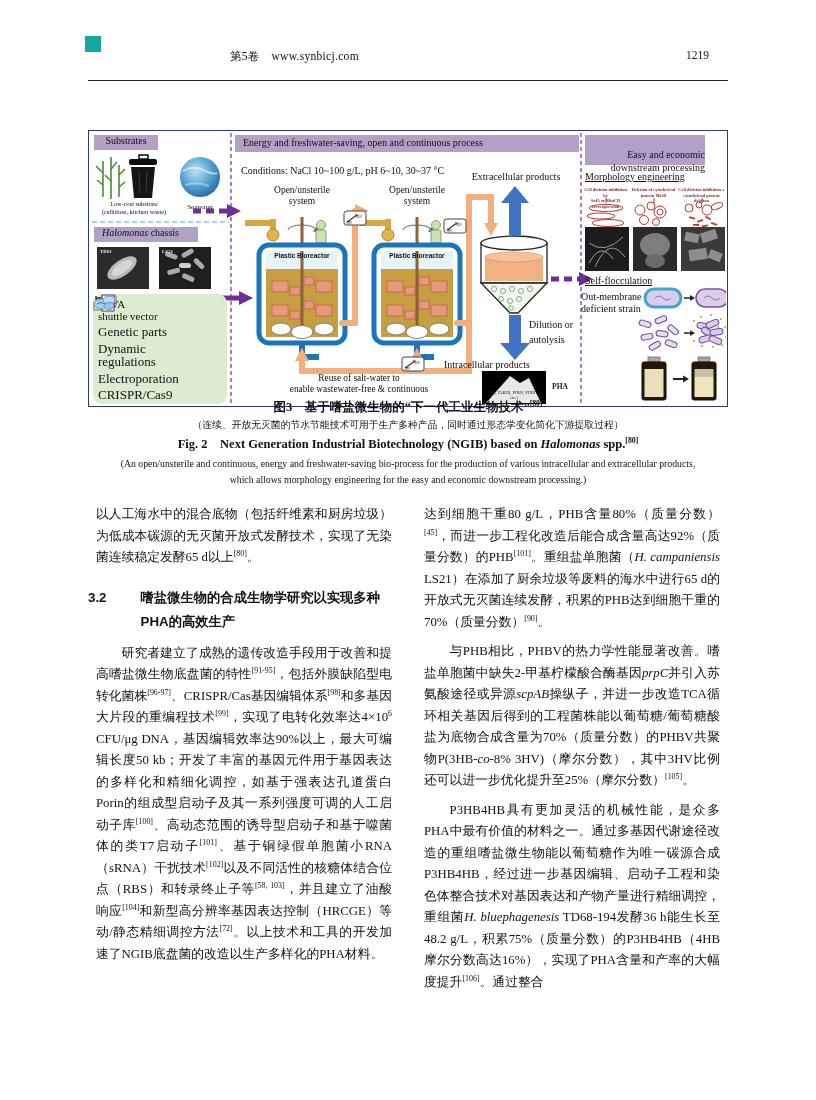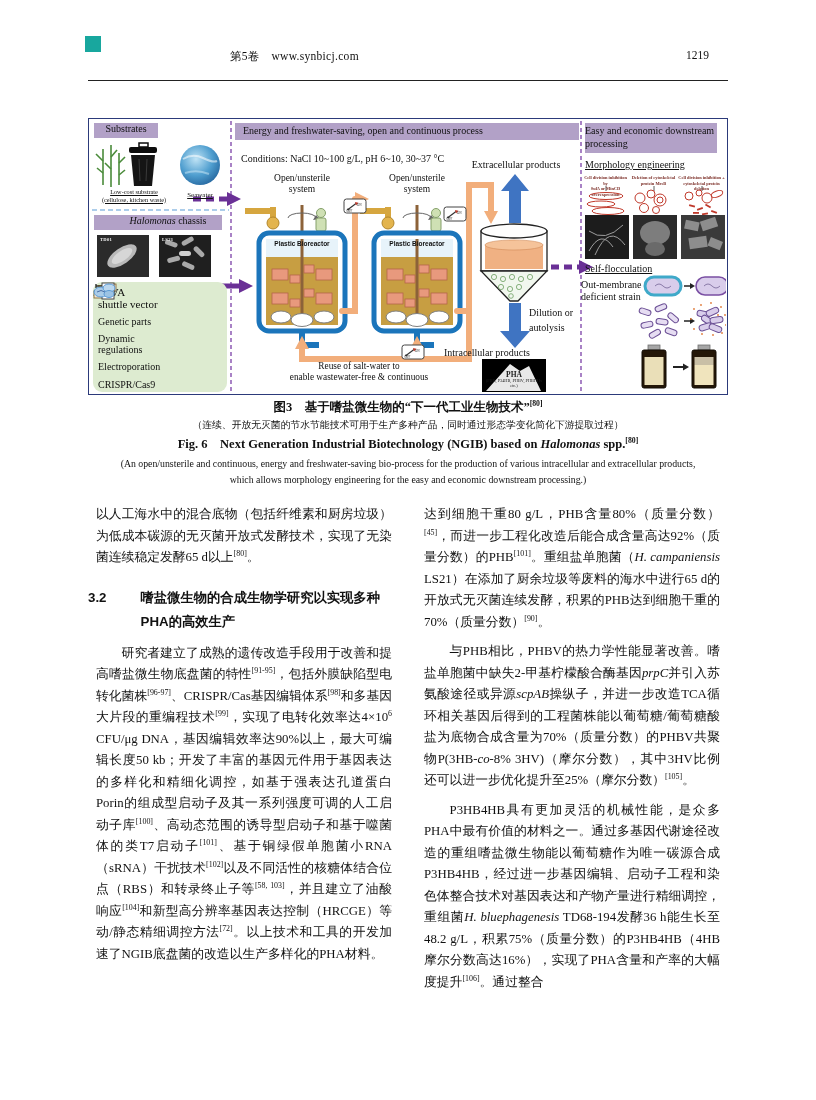--- a/index.html
+++ b/index.html
@@ -10,31 +10,31 @@
   sup{font-size:0.62em;vertical-align:super;line-height:0;}
   i{font-style:italic;}
 
   
   .page-marker{left:85px;top:36px;width:16px;height:16px;background:#18a79e;}
   .hdr-journal{left:230px;top:49px;font-size:11.5px;letter-spacing:.3px;}
   .hdr-page{left:686px;top:49px;font-size:11.5px;}
   .hdr-rule{left:88px;top:80px;width:640px;height:0;border-top:1px solid #222;}
 
   
-  .fig{left:88px;top:118px;width:640px;height:277px;border:1.6px solid #2c3a7a;box-sizing:border-box;}
+  .fig{left:88px;top:130px;width:640px;height:277px;border:1.6px solid #2c3a7a;box-sizing:border-box;}
   .fig svg{position:absolute;left:0;top:0;}
   .band{background:#b2a1c7;color:#101010;font-size:10px;line-height:1.25;box-sizing:border-box;}
   .figlabel{font-size:10px;line-height:1.15;color:#101010;}
-  .tinylabel{font-size:6.3px;line-height:1.2;text-align:center;color:#101010;text-decoration:underline;}
+  .tinylabel{font-size:6.3px;line-height:1.2;text-align:center;color:#101010;}
   .semtag{font-size:4.6px;color:#f2f2f2;font-weight:bold;letter-spacing:.3px;}
   .underl{text-decoration:underline;}
   .greenbox{left:4px;top:163px;width:134px;height:110px;background:#ddebd0;border-radius:9px;
             box-sizing:border-box;padding:4px 4px 2px 5px;display:flex;flex-direction:column;justify-content:space-between;}
   .toolrow{display:flex;align-items:center;gap:4px;}
-  .toolrow .t{font-size:10px;line-height:1.05;color:#101010;}
+  .toolrow .t{font-size:13px;line-height:1.05;color:#101010;}
   .toolrow .t.big{font-size:11px;line-height:1.1;}
   .morphlab{font-size:4.4px;line-height:1.25;font-weight:bold;color:#7b2d26;text-align:center;}
   .phatitle{font-size:7.5px;font-weight:bold;color:#1a1a1a;text-align:center;}
   .phasub{font-size:4.3px;color:#1a1a1a;text-align:center;line-height:1.15;}
 
   
   .cap-cn{left:88px;top:399px;width:640px;text-align:center;font-size:12.5px;font-weight:bold;}
   .cap-cn-note{left:88px;top:419px;width:640px;text-align:center;font-size:9.8px;}
   .cap-en{left:88px;top:436px;width:640px;text-align:center;font-size:12.5px;font-weight:bold;}
   .cap-en-note{left:48px;top:456px;width:720px;text-align:center;font-size:9.8px;line-height:1.6;}
@@ -327,21 +327,21 @@
         <rect x="603" y="231" width="24" height="38" rx="2" fill="#241708" stroke="#120c04" stroke-width="1"></rect>
         <rect x="605.5" y="238" width="19" height="8" fill="#c9bfa6"></rect>
         <rect x="605.5" y="246" width="19" height="20" fill="#f0e4bd"></rect>
       </g>
     </svg>
 
     <div class="abs band" style="left:5px;top:4px;width:64px;height:15px;text-align:center;">Substrates</div>
     <div class="abs tinylabel prel" style="left:0px;top:69px;width:90px;">Low-cost substrate
 (cellulose, kitchen waste)</div>
     <div class="abs tinylabel" style="left:88px;top:72px;width:46px;font-size:7px;">Seawater</div>
-    <div class="abs band" style="left:5px;top:96px;width:128px;height:15px;padding-left:20px;text-align:center;"><i>Halomonas</i><span> chassis</span></div>
+    <div class="abs band" style="left:5px;top:96px;width:104px;height:15px;padding-left:8px;"><i>Halomonas</i><span> chassis</span></div>
     <div class="abs semtag" style="left:11px;top:118px;">TD01</div>
     <div class="abs semtag" style="left:73px;top:118px;">LS21</div>
 
     <div class="abs greenbox">
       <div class="toolrow">
         <svg width="24" height="18">
           <path d="M2 14 A8 8 0 0 1 18 14" stroke="#1f4e9c" stroke-width="3" fill="none"></path>
           <rect x="5" y="3" width="7" height="5" fill="#e8b12a"></rect>
             <circle cx="17" cy="5" r="3" fill="#cc2a2a"></circle>
             <circle cx="10" cy="13" r="3" fill="#222"></circle>
@@ -390,40 +390,40 @@
 
     <div class="abs band" style="left:146px;top:4px;width:344px;height:17px;padding:2px 0 0 8px;">Energy and freshwater-saving, open and continuous process</div>
     <div class="abs figlabel" style="left:152px;top:34px;">Conditions: NaCl 10~100 g/L, pH 6~10, 30~37 °C</div>
     <div class="abs figlabel" style="left:171px;top:54px;width:84px;text-align:center;font-size:9.5px;">Open/unsterile system</div>
     <div class="abs figlabel" style="left:286px;top:54px;width:84px;text-align:center;font-size:9.5px;">Open/unsterile system</div>
     <div class="abs" style="left:177px;top:121px;width:72px;font-size:6.5px;font-weight:bold;text-align:center;line-height:1.2;font-family:'Liberation Sans',sans-serif;">Plastic Bioreactor</div>
     <div class="abs" style="left:292px;top:121px;width:72px;font-size:6.5px;font-weight:bold;text-align:center;line-height:1.2;font-family:'Liberation Sans',sans-serif;">Plastic Bioreactor</div>
     <div class="abs figlabel" style="left:357px;top:40px;width:140px;text-align:center;">Extracellular products</div>
     <div class="abs figlabel" style="left:440px;top:187px;width:50px;line-height:1.45;">Dilution or autolysis</div>
     <div class="abs figlabel" style="left:355px;top:228px;width:140px;text-align:left;">Intracellular products</div>
-    <div class="abs phatitle" style="left:393px;top:251px;width:64px;">PHA</div>
+    <div class="abs phatitle" style="left:393px;top:251px;width:64px;padding-left:46px;">PHA</div>
     <div class="abs phasub" style="left:394px;top:260px;width:62px;">(PHB, P34HB, PHBV, PHBHHx etc.)</div>
     <div class="abs figlabel prel" style="left:172px;top:242px;width:196px;text-align:center;font-size:9.3px;">Reuse of salt-water to
 enable wastewater-free &amp; continuous</div>
 
-    <div class="abs band" style="left:496px;top:4px;width:132px;height:30px;text-align:left;padding-top:2px;">Easy and economic downstream processing</div>
+    <div class="abs band" style="left:496px;top:4px;width:120px;height:30px;text-align:right;padding-top:14px;">Easy and economic downstream processing</div>
     <div class="abs figlabel underl" style="left:496px;top:40px;">Morphology engineering</div>
     <div class="abs morphlab prel" style="left:493px;top:56px;width:47px;">Cell division inhibition by
 SulA or MinCD overexpression</div>
     <div class="abs morphlab prel" style="left:541px;top:56px;width:47px;">Deletion of cytoskeletal
 protein MreB</div>
     <div class="abs morphlab prel" style="left:589px;top:56px;width:47px;">Cell division inhibition +
 cytoskeletal protein deletion</div>
     <div class="abs figlabel underl" style="left:496px;top:144px;">Self-flocculation</div>
     <div class="abs figlabel" style="left:492px;top:160px;width:64px;font-size:10px;line-height:1.2;">Out-membrane deficient strain</div>
   </div>
 
   <div class="abs cap-cn"><span>图3　基于嗜盐微生物的“下一代工业生物技术”</span><sup>[80]</sup></div>
   <div class="abs cap-cn-note">（连续、开放无灭菌的节水节能技术可用于生产多种产品，同时通过形态学变化简化下游提取过程）</div>
-  <div class="abs cap-en"><span>Fig. 6　Next Generation Industrial Biotechnology (NGIB) based on </span><i>Halomonas</i><span> spp.</span><sup>[80]</sup></div>
+  <div class="abs cap-en"><span>Fig. 2　Next Generation Industrial Biotechnology (NGIB) based on </span><i>Halomonas</i><span> spp.</span><sup>[80]</sup></div>
   <div class="abs cap-en-note prel">(An open/unsterile and continuous, energy and freshwater-saving bio-process for the production of various intracellular and extracellular products,
 which allows morphology engineering for the easy and economic downstream processing.)</div>
 
   <div class="col" style="left:88px;top:496px;">
     <p class="para"><span>以人工海水中的混合底物（包括纤维素和厨房垃圾）为低成本碳源的无灭菌开放式发酵技术，实现了无染菌连续稳定发酵65 d以上</span><sup>[80]</sup><span>。</span></p>
     <div class="sec-heading">
       <span class="sec-num">3.2</span>
       <span class="prel">嗜盐微生物的合成生物学研究以实现多种
 PHA的高效生产</span>
     </div>

